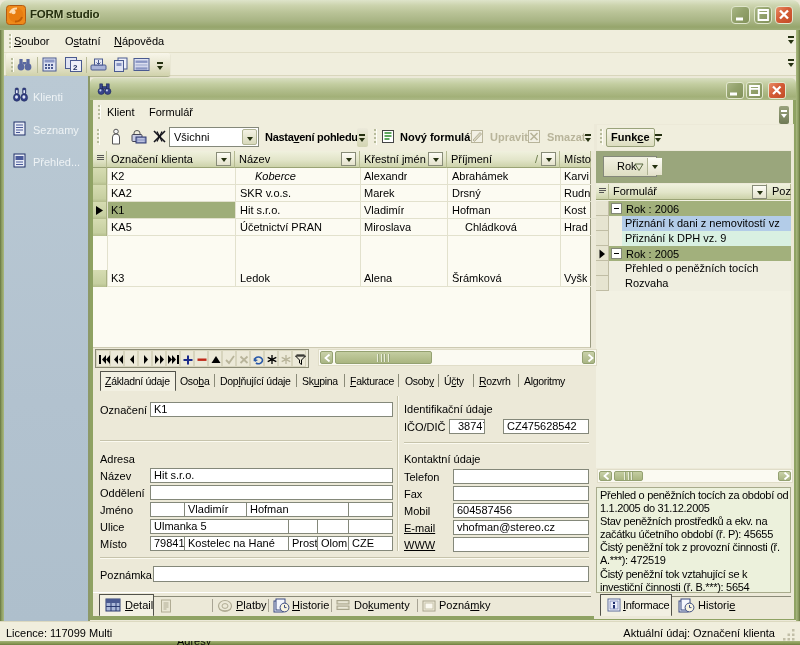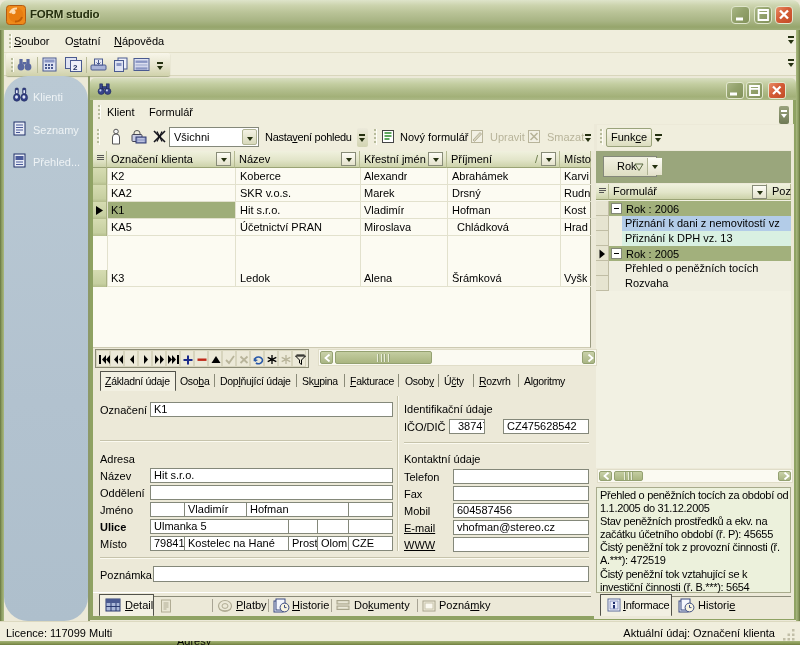--- a/index.html
+++ b/index.html
@@ -12,39 +12,39 @@
 .titlebar .ttext { left:30px; top:8px; font-size:11.5px; font-weight:bold; color:#26300f; text-shadow:1px 1px 0 #cdd6ae; letter-spacing:-0.2px;}
 .capbtn { top:6px; width:19px; height:18px; border-radius:4px; border:1px solid #dfe5cb;
   background:linear-gradient(135deg,#aab786 0%,#93a26c 45%,#82915a 100%); }
 .capbtn.close { background:linear-gradient(135deg,#e98d66 0%,#d45c36 45%,#c24b26 100%); border-color:#e3e8d0;}
 .menubar { left:4px; top:30px; width:792px; height:23px; background:#f0eedd; border-bottom:1px solid #e0ddc6;}
 u { text-decoration:underline; }
 .grip { position:absolute; width:3px; background:repeating-linear-gradient(to bottom,#b8bc9c 0,#b8bc9c 2px,transparent 2px,transparent 4px); border-right:1px solid #fdfdf6;}
 .toolbar { left:4px; top:53px; width:792px; height:23px; background:#f0eedd; border-bottom:1px solid #d9d6bc; }
 .toolband { position:absolute; border-radius:2px; background:linear-gradient(to bottom,#f8f6ea 0%,#e6e4cd 55%,#d0d2ab 100%); box-shadow:0 1px 1px #a9ac87; }
 .sidebar { left:4px; top:76px; width:84px; height:545px;
-  background:linear-gradient(to bottom,#bac9d4 0%,#b2c2cf 60%,#aebfcc 100%);border-radius:24px; }
+  background:linear-gradient(to bottom,#bac9d4 0%,#b2c2cf 60%,#aebfcc 100%); }
 .sbitem { position:absolute; left:10px; color:#eef3f5; font-size:11px; }
 .mdiedge { left:88px; top:76px; width:2px; height:545px; background:#8c9969; }
 .win { left:90px; top:78px; width:706px; height:542px; background:#ece9d8; }
 .winborder { position:absolute; background:#8fa263; }
 .wtitle { left:90px; top:78px; width:706px; height:22px;
   background:linear-gradient(to bottom,#d8dec0 0%,#c3cda0 28%,#b0bc8a 58%,#a2b078 85%,#acb886 100%);
   border-radius:5px 5px 0 0; }
 .wtitle .wtext { position:absolute; left:24px; top:3px; color:#fff; font-weight:bold; font-size:13.5px; letter-spacing:0.4px; text-shadow:1px 1px 1px rgba(90,107,58,0.75); }
 .capbtn2 { top:4px; width:18px; height:17px; border-radius:3px; border:1px solid #e2e7ce;
   background:linear-gradient(135deg,#aab786 0%,#93a26c 45%,#82915a 100%); }
 .capbtn2.close { background:linear-gradient(135deg,#e98d66 0%,#d45c36 45%,#c24b26 100%); }
 .wmenu { left:93px; top:100px; width:700px; height:24px; background:#f0eedd; }
 .wtool { left:93px; top:124px; width:700px; height:27px; background:#f0eedd; }
 .combo { position:absolute; background:#fff; border:1px solid #84887a; }
 .combobtn { position:absolute; right:1px; top:1px; bottom:1px; width:15px;
   background:linear-gradient(to bottom,#f4f2e4,#d8d9bb); border:1px solid #b0b494; border-radius:2px; }
 .arr-dn { position:absolute; width:0; height:0; border-left:3px solid transparent; border-right:3px solid transparent; border-top:4px solid #243010; }
-.tbtn { position:absolute; height:20px; line-height:18px; padding:0 5px; }
+.tbtn { position:absolute; height:20px; line-height:18px; padding:0 5px;font-weight:bold; }
 .gray { color:#b8b49a; }
 .grid { left:93px; top:151px; width:498px; height:197px; background:#fcfbf2; border-right:1px solid #9a9a80; border-bottom:1px solid #cdcab2; }
 .ghead { position:absolute; top:0; height:17px; background:linear-gradient(to bottom,#f0f1de 0%,#e2e5c9 55%,#ccd2a9 100%); border-right:1px solid #b6bb92; border-bottom:1px solid #9aa375; }
 .ghead .htext { position:absolute; left:4px; top:2px; }
 .hbtn { position:absolute; top:1px; width:15px; height:14px; background:linear-gradient(to bottom,#fdfdf6,#e4e2cc); border:1px solid #888c78; }
 .grow { position:absolute; height:17px; border-bottom:1px solid #e2e1cd; }
 .ind { position:absolute; left:0; top:0; width:14px; height:17px; background:linear-gradient(to bottom,#d6dcb2 0%,#c6cfa0 80%,#b4bd8c 100%); border-right:1px solid #a9b183; }
 .gcell { position:absolute; top:2px; white-space:nowrap; overflow:hidden; }
 .gline { position:absolute; top:0; width:1px; background:#e2e1cd; }
 .navbar { left:93px; top:349px; height:19px; }
@@ -345,21 +345,21 @@
 <div class="abs" style="left:597px;top:247px;">
     <svg width="10" height="14">
       <path d="M2.5 2.5 L8 7 L2.5 11.5 Z" fill="#000"></path>
     </svg>
   </div>
 <div class="abs" style="left:611px;top:203px;width:11px;height:11px;background:#fff;border:1px solid #848878;">
     <div class="abs" style="left:2px;top:4px;width:5px;height:1px;background:#000;"></div>
   </div>
 <div class="abs" style="left:626px;top:203px;">Rok : 2006</div>
 <div class="abs" style="left:625px;top:217px;width:164px;overflow:hidden;white-space:nowrap;">Přiznání k dani z nemovitostí vz</div>
-<div class="abs" style="left:625px;top:232px;">Přiznání k DPH vz. 13</div>
+<div class="abs" style="left:625px;top:232px;">Přiznání k DPH vz. 9</div>
 <div class="abs" style="left:611px;top:248px;width:11px;height:11px;background:#fff;border:1px solid #848878;">
     <div class="abs" style="left:2px;top:4px;width:5px;height:1px;background:#000;"></div>
   </div>
 <div class="abs" style="left:626px;top:248px;">Rok : 2005</div>
 <div class="abs" style="left:625px;top:262px;">Přehled o peněžních tocích</div>
 <div class="abs" style="left:625px;top:277px;">Rozvaha</div>
 
 <div class="scroll-track abs" style="left:597px;top:469px;width:196px;height:14px;">
   <div class="scroll-btn" style="left:1px;">
       <svg class="chev" width="7" height="8" viewBox="0 0 7 8">
@@ -411,21 +411,21 @@
         <div class="arr-dn" style="left:4px;top:5px;"></div>
       </div>
     </div>
   <div class="ghead" style="left:467px;width:31px;">
       <span class="htext">Místo</span>
     </div>
 
   <div class="grow" style="left:0;top:17px;width:498px;">
       <span class="ind"></span>
       <span class="gcell" style="left:18px;">K2</span>
-      <span class="gcell" style="left:147px;">Koberce</span>
+      <span class="gcell" style="left:162px;font-style:italic;">Koberce</span>
       <span class="gcell" style="left:271px;">Alexandr</span>
       <span class="gcell" style="left:359px;text-align:right;">Abrahámek</span>
       <span class="gcell" style="left:471px;">Karvi</span>
     </div>
   <div class="grow" style="left:0;top:34px;width:498px;">
       <span class="ind"></span>
       <span class="gcell" style="left:18px;">KA2</span>
       <span class="gcell" style="left:147px;">SKR v.o.s.</span>
       <span class="gcell" style="left:271px;">Marek</span>
       <span class="gcell" style="left:359px;">Drsný</span>
@@ -441,21 +441,21 @@
       <span class="gcell" style="left:471px;">Kost</span>
       <svg style="left:2px;top:3px;" width="9" height="11">
         <path d="M1 1 L8 5.5 L1 10 Z" fill="#000"></path>
       </svg>
     </div>
   <div class="grow" style="left:0;top:68px;width:498px;">
       <span class="ind"></span>
       <span class="gcell" style="left:18px;">KA5</span>
       <span class="gcell" style="left:147px;">Účetnictví PRAN</span>
       <span class="gcell" style="left:271px;">Miroslava</span>
-      <span class="gcell" style="left:364px;">Chládková</span>
+      <span class="gcell" style="left:372px;">Chládková</span>
       <span class="gcell" style="left:471px;">Hrad</span>
     </div>
   <div class="grow" style="left:0;top:119px;width:498px;">
       <span class="ind"></span>
       <span class="gcell" style="left:18px;">K3</span>
       <span class="gcell" style="left:147px;">Ledok</span>
       <span class="gcell" style="left:271px;">Alena</span>
       <span class="gcell" style="left:359px;">Šrámková</span>
       <span class="gcell" style="left:471px;">Vyšk</span>
     </div>
@@ -590,21 +590,21 @@
 <div class="flabel" style="left:100px;top:453px;">Adresa</div>
 <div class="flabel" style="left:100px;top:470px;">Název</div>
 <div class="field" style="left:150px;top:468px;width:243px;height:15px;">Hit s.r.o.</div>
 <div class="flabel" style="left:100px;top:487px;">Oddělení</div>
 <div class="field" style="left:150px;top:485px;width:243px;height:15px;"></div>
 <div class="flabel" style="left:100px;top:504px;">Jméno</div>
 <div class="field" style="left:150px;top:502px;width:35px;height:15px;"></div>
 <div class="field" style="left:184px;top:502px;width:63px;height:15px;">Vladimír</div>
 <div class="field" style="left:246px;top:502px;width:103px;height:15px;">Hofman</div>
 <div class="field" style="left:348px;top:502px;width:45px;height:15px;"></div>
-<div class="flabel" style="left:100px;top:521px;font-weight:bold;">Ulice</div>
+<div class="flabel" style="left:100px;top:521px;">Ulice</div>
 <div class="field" style="left:150px;top:519px;width:139px;height:15px;">Ulmanka 5</div>
 <div class="field" style="left:288px;top:519px;width:30px;height:15px;"></div>
 <div class="field" style="left:317px;top:519px;width:32px;height:15px;"></div>
 <div class="field" style="left:348px;top:519px;width:45px;height:15px;"></div>
 <div class="flabel" style="left:100px;top:538px;">Místo</div>
 <div class="field" style="left:150px;top:536px;width:35px;height:15px;">79841</div>
 <div class="field" style="left:184px;top:536px;width:105px;height:15px;">Kostelec na Hané</div>
 <div class="field" style="left:288px;top:536px;width:30px;height:15px;">Prost</div>
 <div class="field" style="left:317px;top:536px;width:32px;height:15px;">Olom</div>
 <div class="field" style="left:348px;top:536px;width:45px;height:15px;">CZE</div>

